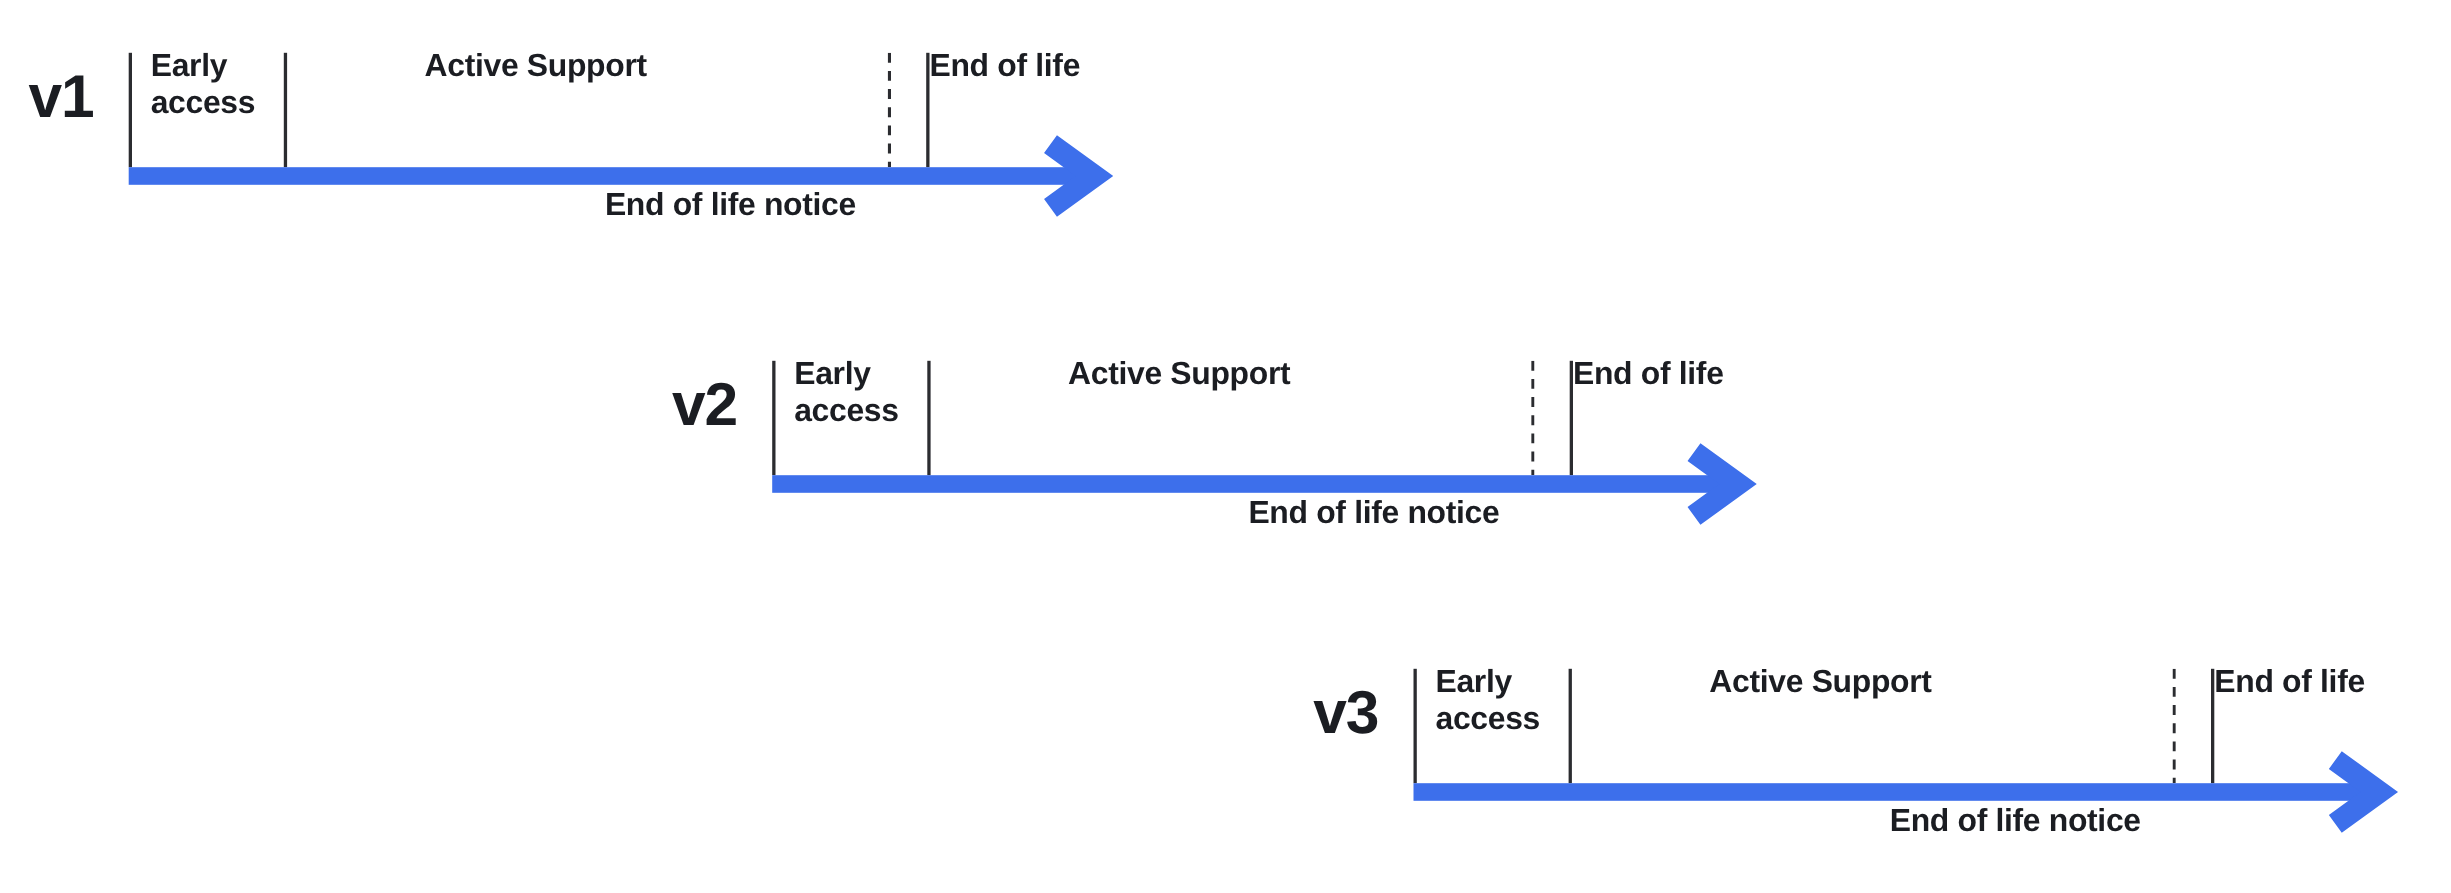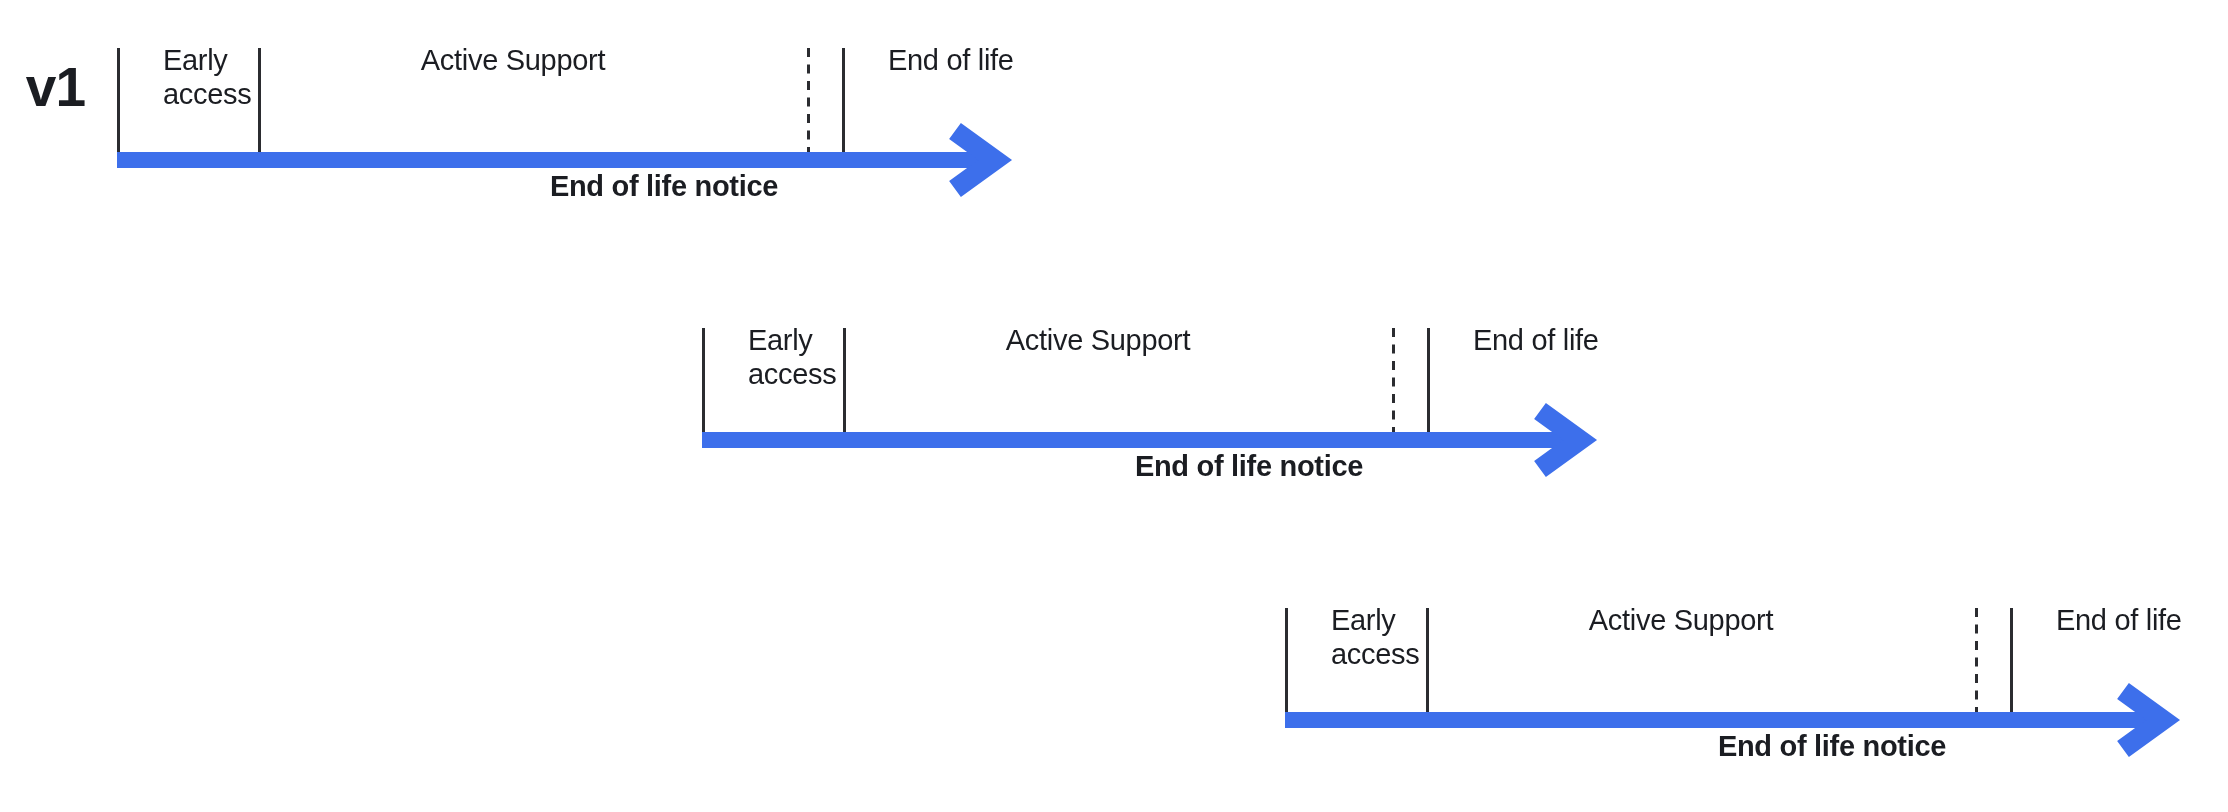--- a/index.html
+++ b/index.html
@@ -83,28 +83,27 @@
     stroke: var(--blue);
     stroke-width: 20;
     stroke-linecap: butt;
     stroke-linejoin: miter;
   }
   .phase-label {
     position: absolute;
     top: -5px;
     font-size: 29px;
     line-height: 34px;
-    font-weight: 400;
+    font-weight: 700;
     letter-spacing: -0.3px;
     color: var(--ink);
-    margin-left: 26px;
   }
   .l-early  { left: 20px;  width: 112px; }
   .l-active { left: 160px; width: 420px; text-align: center; }
-  .l-eol    { left: 745px; width: 210px; }
+  .l-eol    { left: 728px; width: 210px; }
   .l-notice {
     position: absolute;
     left: 394px;
     top: 121px;
     width: 306px;
     text-align: center;
     font-size: 29px;
     line-height: 34px;
     font-weight: 700;
     letter-spacing: -0.3px;
@@ -128,37 +127,39 @@
     <svg class="arrow-svg" viewBox="0 0 110 92">
         <polyline points="26,17 66,46 26,75"></polyline>
       </svg>
     <div class="phase-label l-early">Early access</div>
     <div class="phase-label l-active">Active Support</div>
     <div class="phase-label l-eol">End of life</div>
     <div class="l-notice">End of life notice</div>
   </div>
 
   <div class="row" id="row-v2">
+    <div class="version-label">v2</div>
     <div class="tick t-start"></div>
     <div class="tick t-active"></div>
     <svg class="dash-svg" viewBox="0 0 3 104" preserveAspectRatio="none">
         <line x1="1.5" y1="0" x2="1.5" y2="104"></line>
       </svg>
     <div class="tick t-eol"></div>
     <div class="bar"></div>
     <svg class="arrow-svg" viewBox="0 0 110 92">
         <polyline points="26,17 66,46 26,75"></polyline>
       </svg>
     <div class="phase-label l-early">Early access</div>
     <div class="phase-label l-active">Active Support</div>
     <div class="phase-label l-eol">End of life</div>
     <div class="l-notice">End of life notice</div>
   </div>
 
   <div class="row" id="row-v3">
+    <div class="version-label">v3</div>
     <div class="tick t-start"></div>
     <div class="tick t-active"></div>
     <svg class="dash-svg" viewBox="0 0 3 104" preserveAspectRatio="none">
         <line x1="1.5" y1="0" x2="1.5" y2="104"></line>
       </svg>
     <div class="tick t-eol"></div>
     <div class="bar"></div>
     <svg class="arrow-svg" viewBox="0 0 110 92">
         <polyline points="26,17 66,46 26,75"></polyline>
       </svg>

